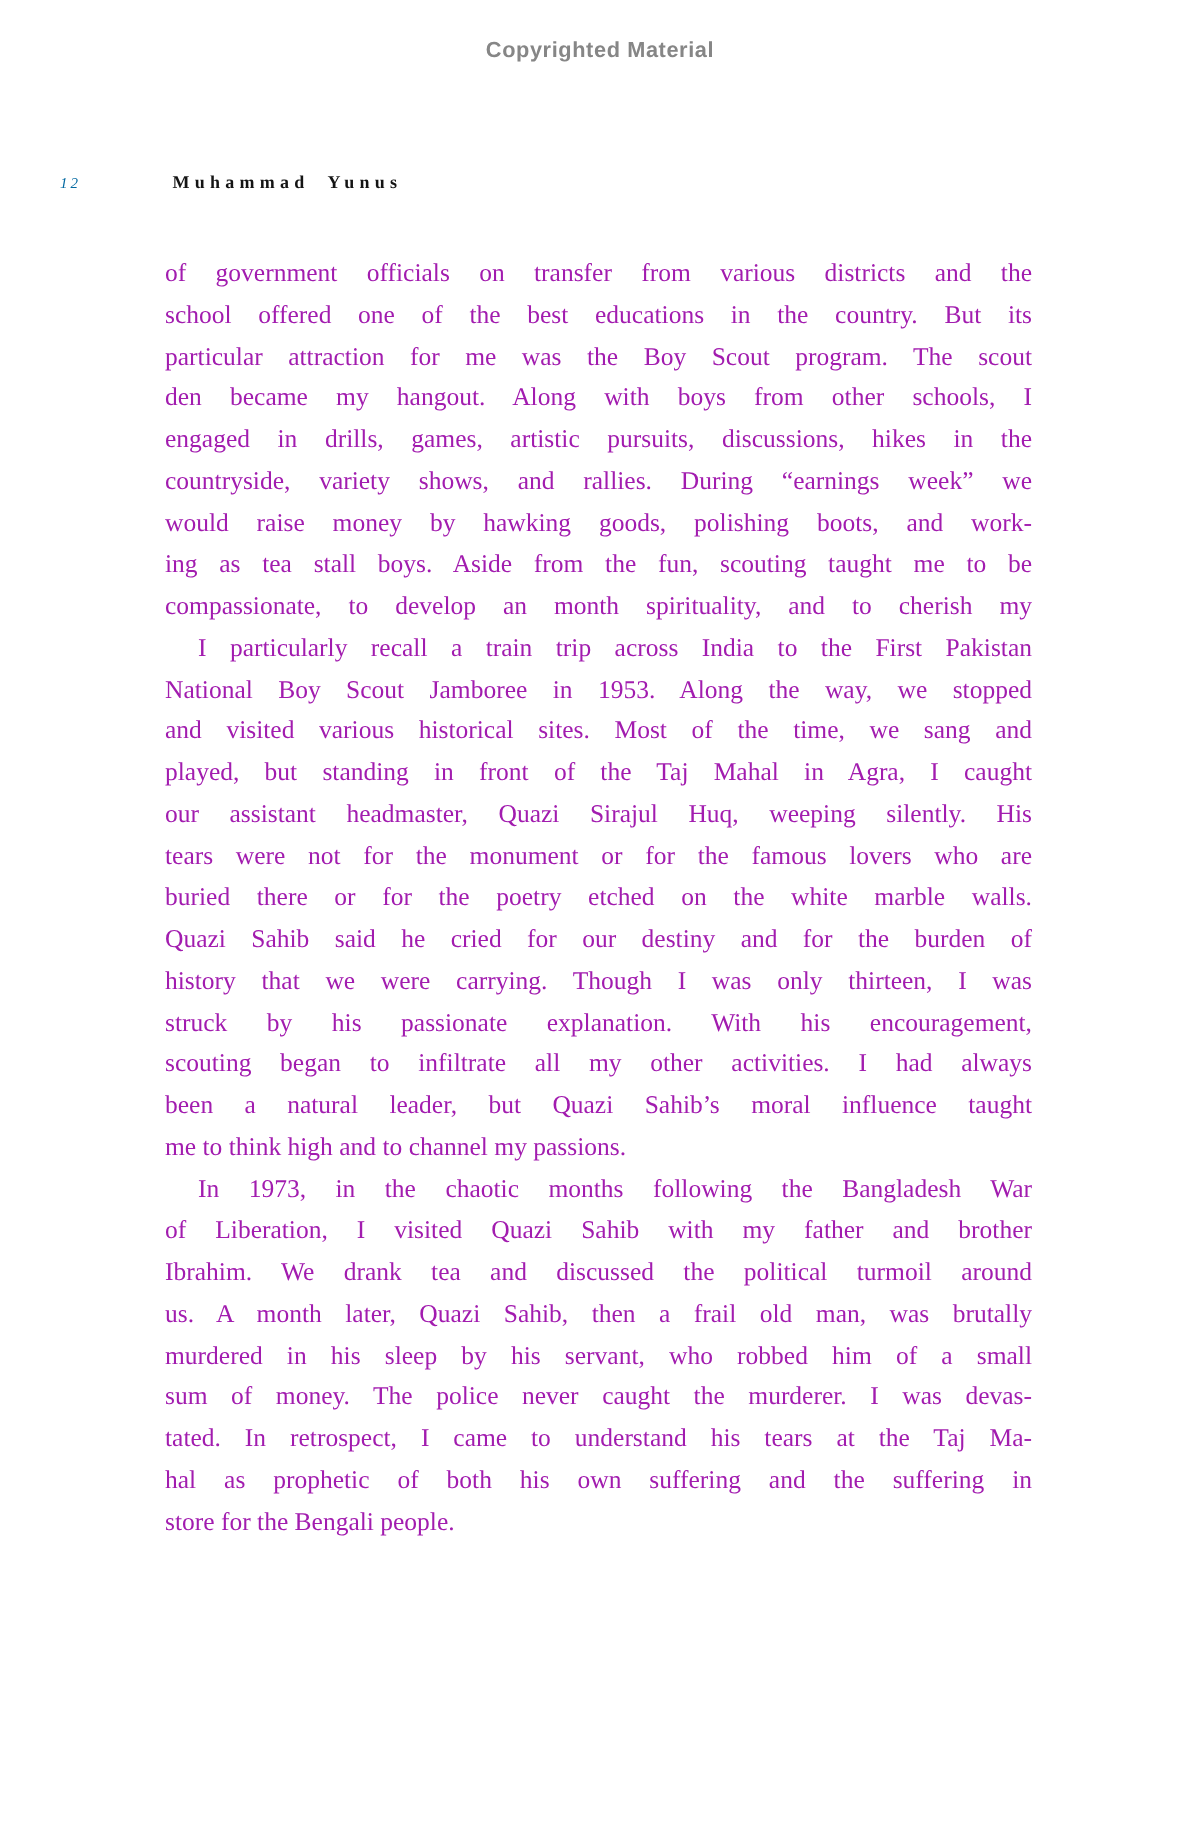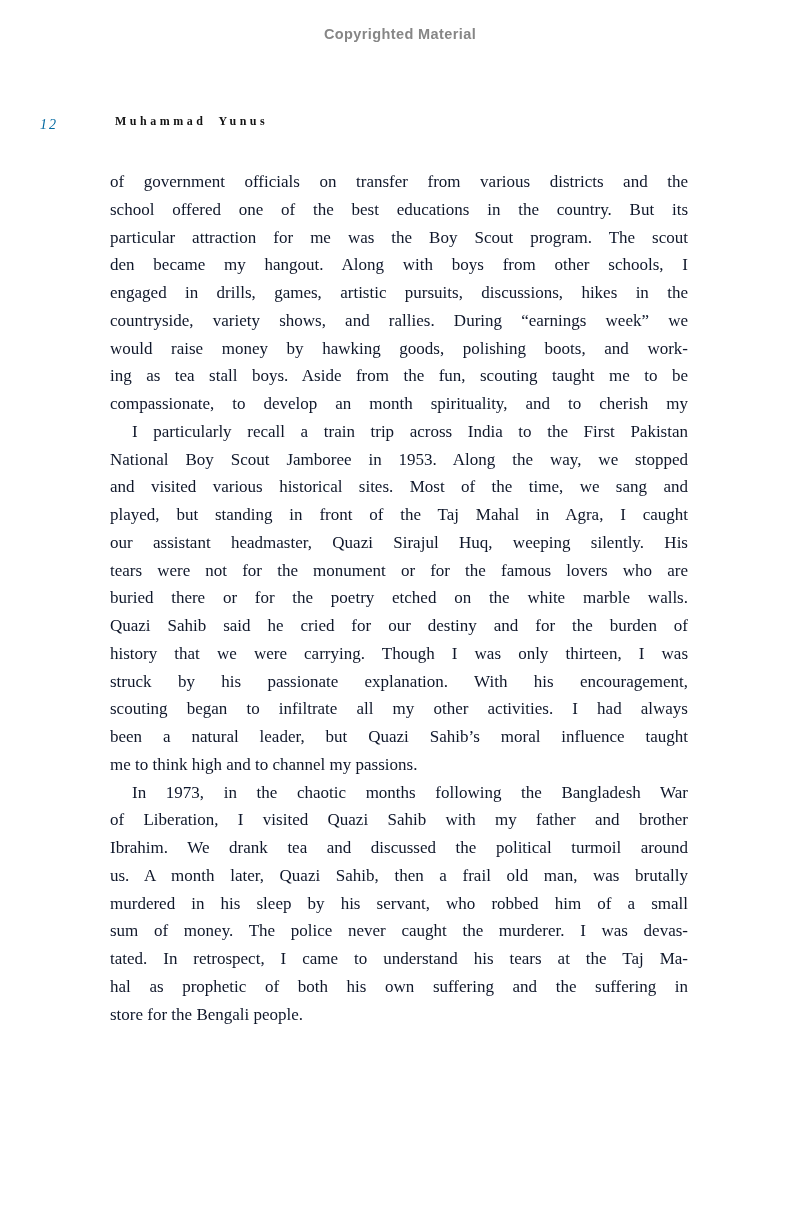--- a/index.html
+++ b/index.html
@@ -33,21 +33,21 @@
     position: absolute;
     top: 114px;
     left: 40px;
     height: 22px;
   }
   .pagenum {
     position: absolute;
     left: 0;
     top: 3px;
     font-style: italic;
-    font-size: 14px;
+    font-size: 10px;
     letter-spacing: 2px;
     color: #0369a1;
   }
   .runhead {
     position: absolute;
     left: 75px;
     top: 0;
     font-size: 12px;
     font-weight: 700;
     letter-spacing: 3.5px;
@@ -56,21 +56,21 @@
     white-space: nowrap;
   }
 
   .bodytext {
     position: absolute;
     left: 110px;
     top: 168px;
     width: 578px;
     font-size: 17px;
     line-height: 27.75px;
-    color: #0f172a;
+    color: #a21caf;
   }
   .line {
     text-align: justify;
     text-align-last: justify;
     text-justify: inter-word;
     height: 27.75px;
     overflow: hidden;
     white-space: nowrap;
   }
   .line.justified { white-space: normal; }

